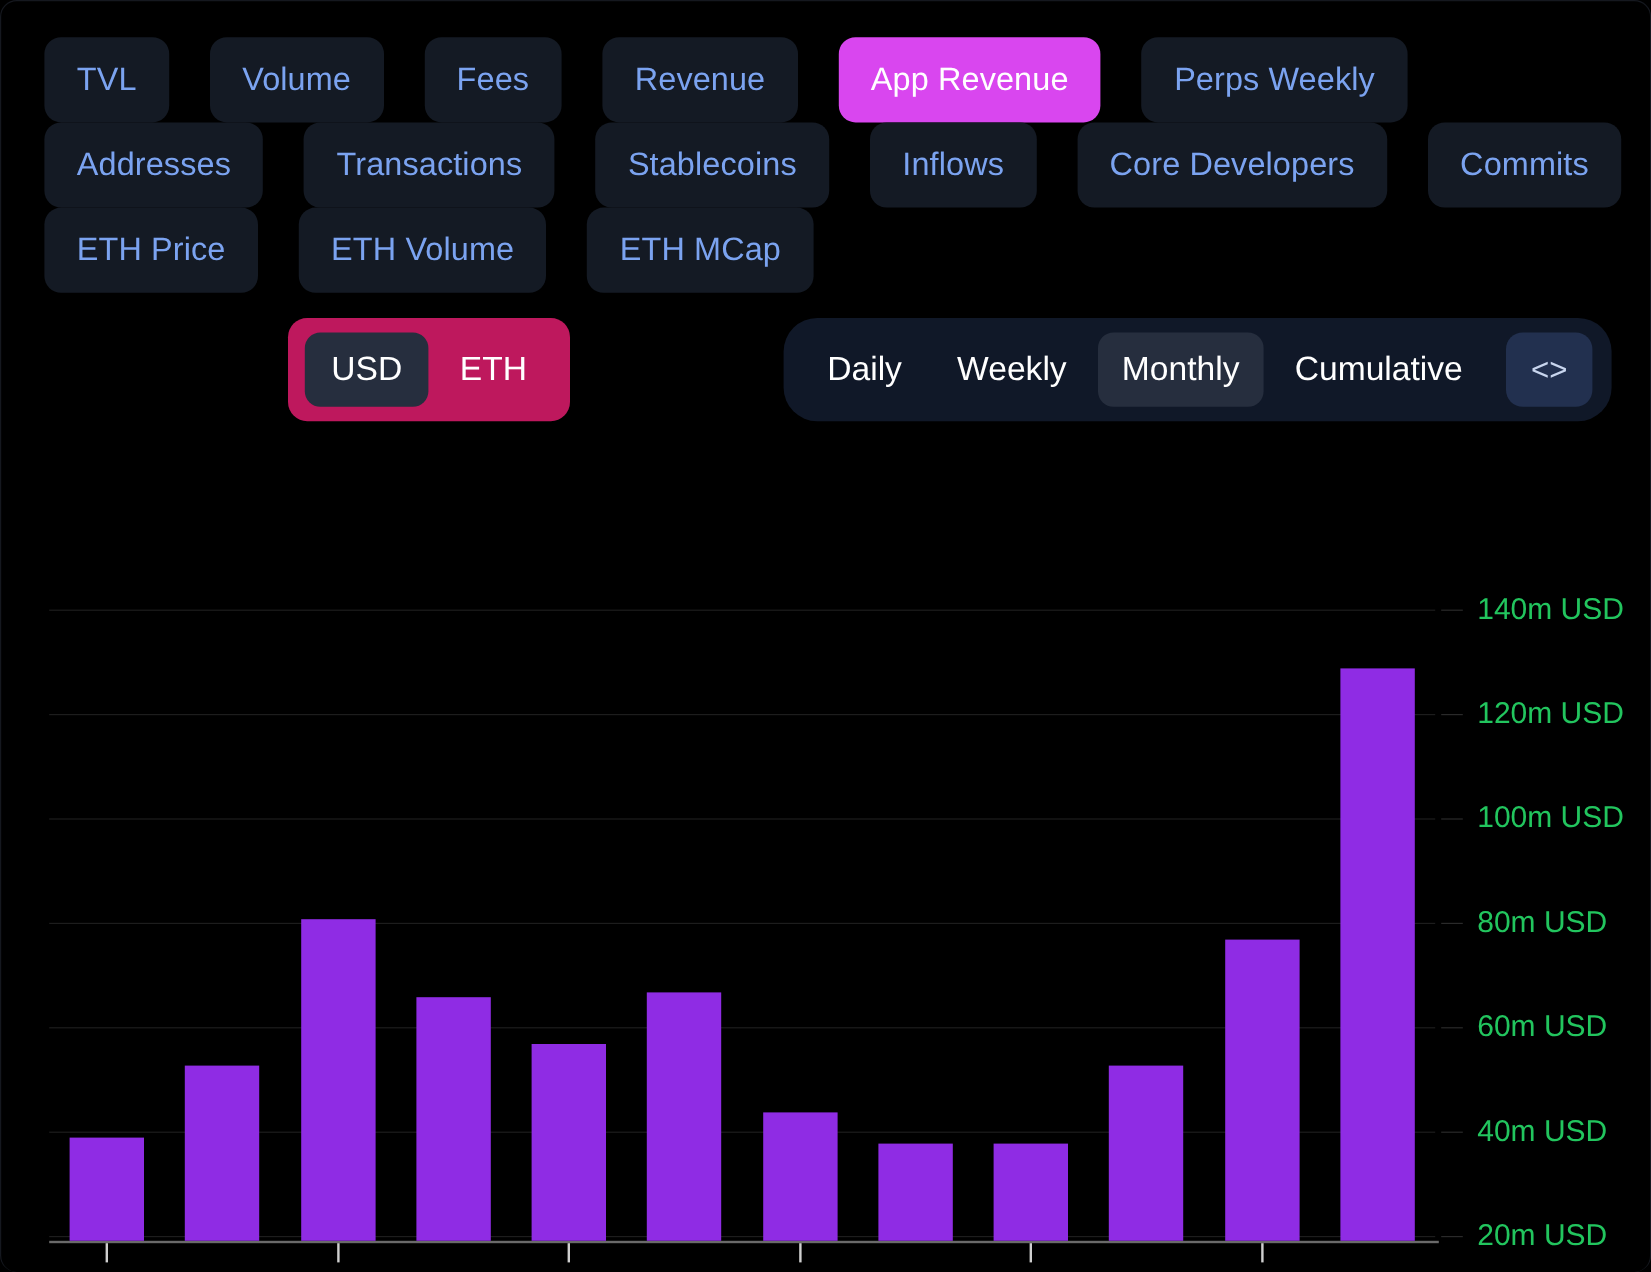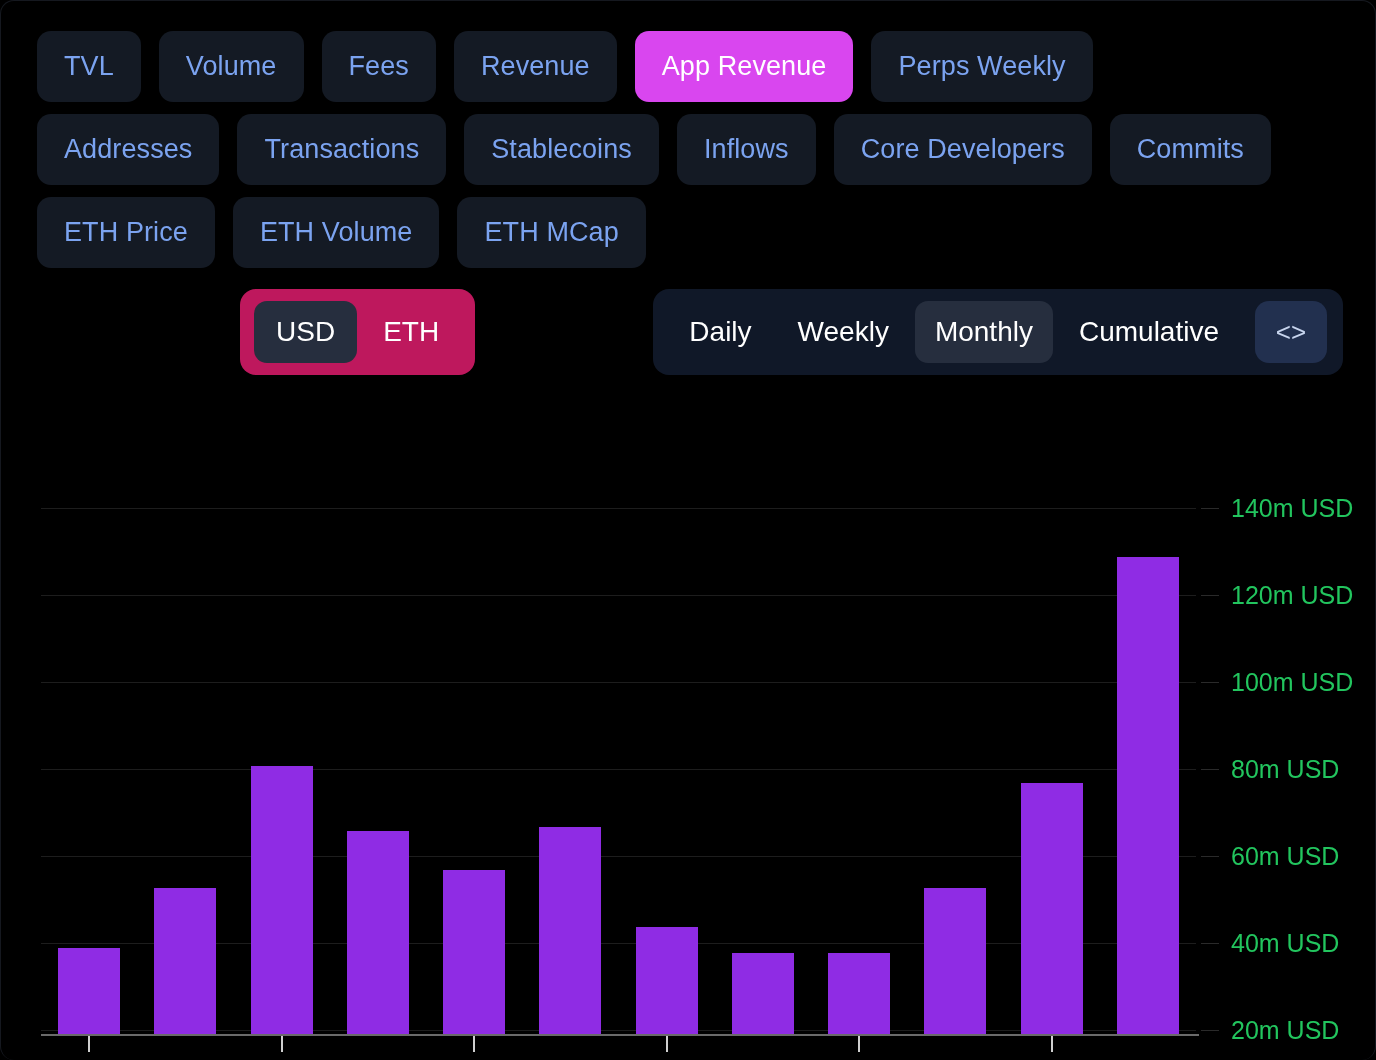--- a/index.html
+++ b/index.html
@@ -15,21 +15,21 @@
     background: #000000;
     border-radius: 14px;
     border-top: 1px solid #15181f;
     border-left: 1px solid #15181f;
     border-right: 1px solid #15181f;
     overflow: hidden;
   }
 
   
   .chip-rows { padding: 30px 30px 0 36px; }
-  .chip-row { display: flex; gap: 18px; margin-bottom: 12px; }
+  .chip-row { display: flex; gap: 34px; }
   .chip {
     background: #141a24;
     color: #7ba3f0;
     border: none;
     border-radius: 14px;
     font-size: 27px;
     font-family: "Liberation Sans", sans-serif;
     height: 71px;
     padding: 0 27px;
     display: flex; align-items: center; justify-content: center;
@@ -70,21 +70,21 @@
     padding: 0 22px;
     display: flex; align-items: center; justify-content: center;
     cursor: pointer;
     font-family: "Liberation Sans", sans-serif;
   }
   .denom-btn.active { background: #262e3e; }
 
   .interval-group {
     margin-left: auto;
     background: #101828;
-    border-radius: 16px;
+    border-radius: 28px;
     height: 86px;
     display: flex;
     align-items: center;
     padding: 16px 16px;
     gap: 6px;
   }
   .interval-btn {
     color: #ffffff;
     font-size: 28px;
     background: transparent;

